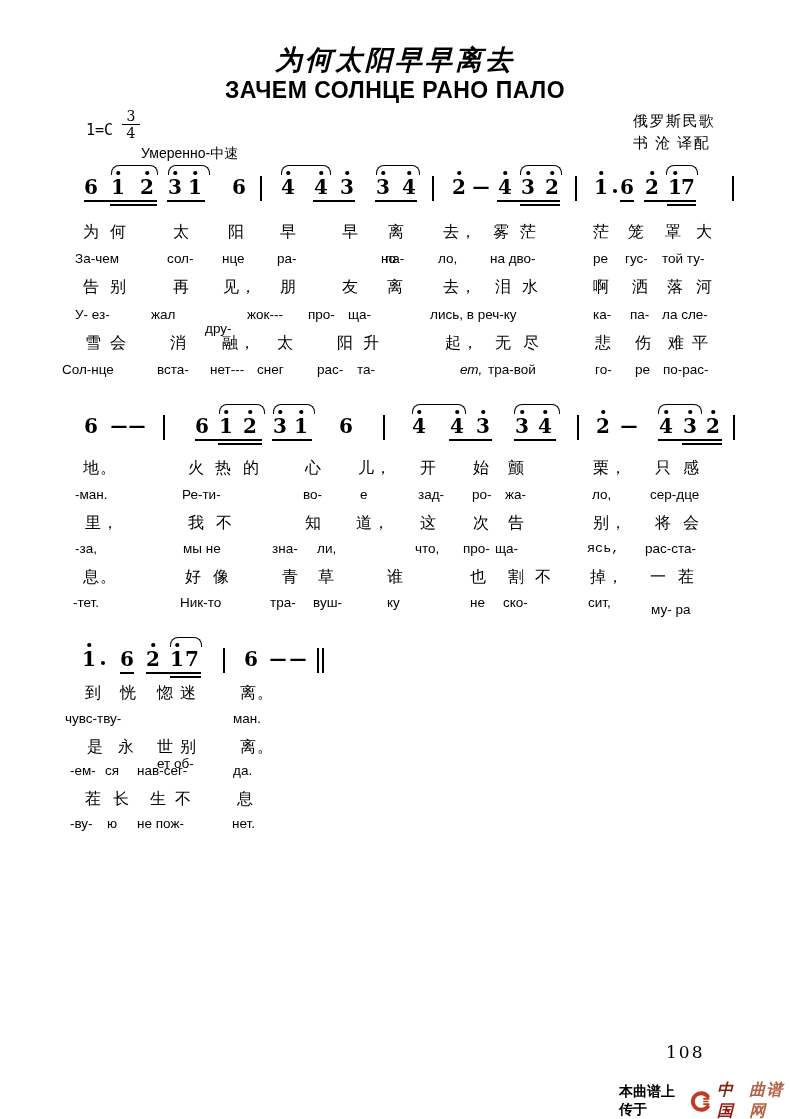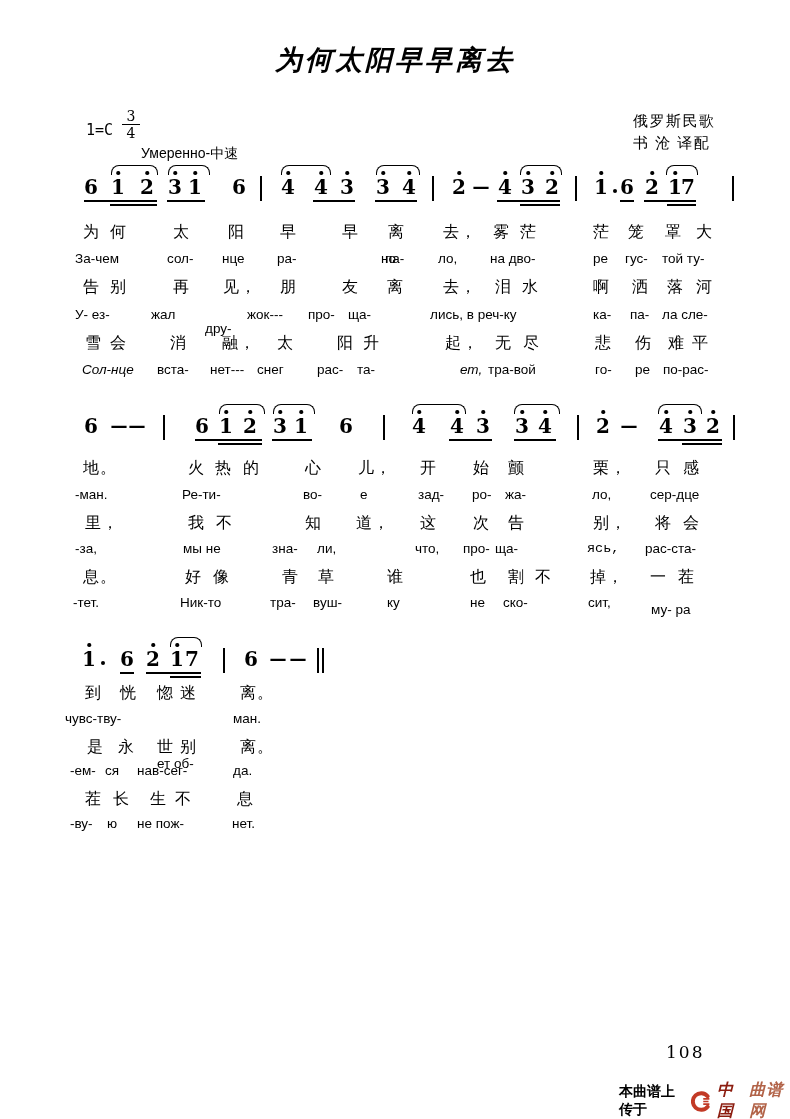--- a/index.html
+++ b/index.html
@@ -31,20 +31,21 @@
   .footer{position:absolute;left:597px;top:1089px;height:24px;display:flex;align-items:center;gap:5px;margin-left:22px;}
   .footer .uptext{font-size:14px;font-weight:bold;}
   .site-bold{font-size:16px;font-weight:bold;font-style:italic;letter-spacing:1px;}
   .site-light{font-size:16px;font-weight:bold;font-style:italic;letter-spacing:1px;}
 </style>
 </head>
 <body>
 
 <div class="page">
   <div class="title-cn">为何太阳早早离去</div>
+  <div class="title-ru">ЗАЧЕМ СОЛНЦЕ РАНО ПАЛО</div>
   <div class="credits">
     <div>俄罗斯民歌</div>
     <div>书 沧 译配</div>
   </div>
   <div class="key">1=C</div>
   <div class="ts">
     <div>3</div>
     <div class="ts-line"></div>
     <div>4</div>
   </div>
@@ -168,21 +169,21 @@
       <div class="ly cn" style="left: 277px; top: 333px;">太</div>
       <div class="ly cn" style="left: 337px; top: 333px;">阳</div>
       <div class="ly cn" style="left: 363px; top: 333px;">升</div>
       <div class="ly cn" style="left: 445px; top: 333px;">起，</div>
       <div class="ly cn" style="left: 495px; top: 333px;">无</div>
       <div class="ly cn" style="left: 523px; top: 333px;">尽</div>
       <div class="ly cn" style="left: 595px; top: 333px;">悲</div>
       <div class="ly cn" style="left: 635px; top: 333px;">伤</div>
       <div class="ly cn" style="left: 668px; top: 333px;">难</div>
       <div class="ly cn" style="left: 692px; top: 333px;">平</div>
-      <div class="ly ru" style="left: 82px; top: 362px; font-style: italic;">Сол-нце</div>
+      <div class="ly ru" style="left: 62px; top: 362px;">Сол-нце</div>
       <div class="ly ru" style="left: 157px; top: 362px;">вста-</div>
       <div class="ly ru" style="left: 210px; top: 362px;">нет---</div>
       <div class="ly ru" style="left: 257px; top: 362px;">снег</div>
       <div class="ly ru" style="left: 317px; top: 362px;">рас-</div>
       <div class="ly ru" style="left: 357px; top: 362px;">та-</div>
       <div class="ly ru" style="left: 460px; top: 362px; font-style: italic;">ет,</div>
       <div class="ly ru" style="left: 488px; top: 362px;">тра-вой</div>
       <div class="ly ru" style="left: 595px; top: 362px;">го-</div>
       <div class="ly ru" style="left: 635px; top: 362px;">ре</div>
       <div class="ly ru" style="left: 663px; top: 362px;">по-рас-</div>

